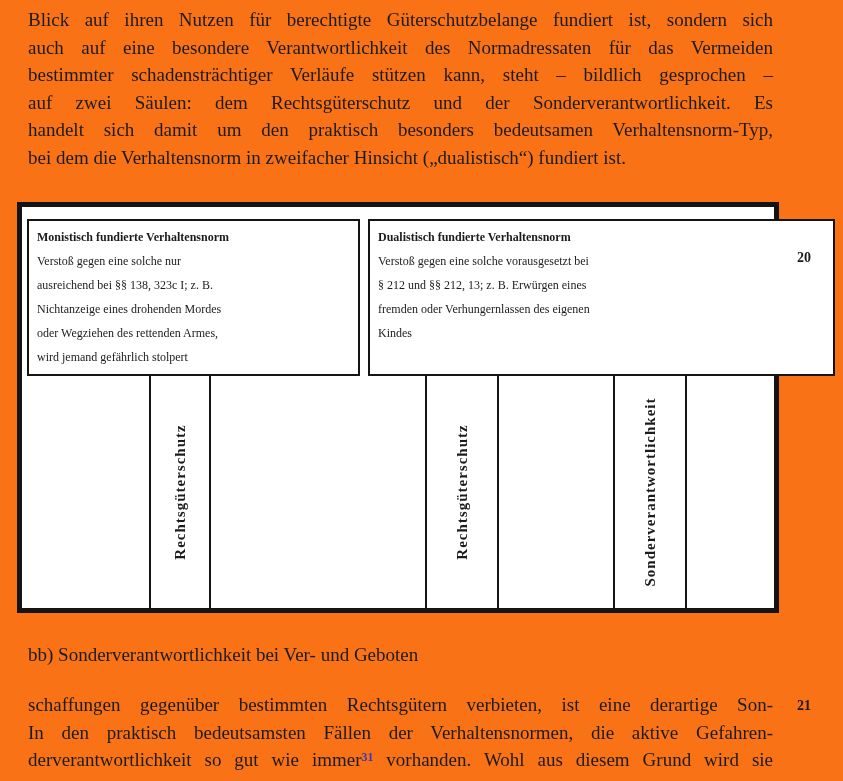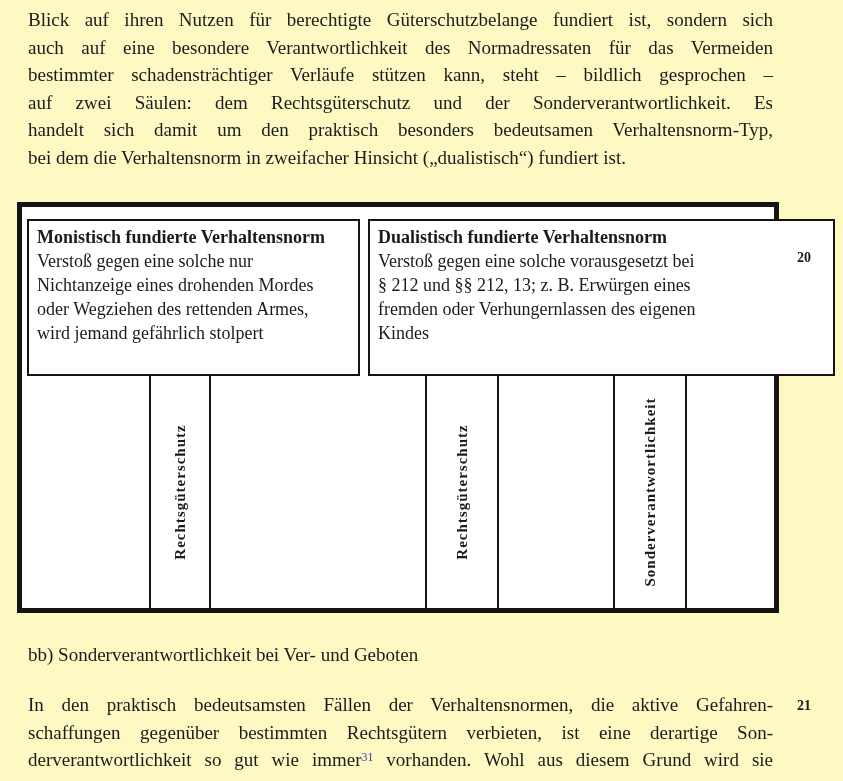--- a/index.html
+++ b/index.html
@@ -1,34 +1,34 @@
 <!DOCTYPE html>
 <html><head>
 <meta charset="utf-8">
 <style>
   html,body{margin:0;padding:0;background:#fff;}
   .page{
-    position:relative;width:843px;height:781px;background:#fef9c3;
+    position:relative;width:843px;height:781px;background:#f97316;
     font-family:"Liberation Serif", serif;color:#1b1b1b;overflow:hidden;
   }
   .para{position:absolute;left:28px;width:745px;font-size:19px;line-height:27.5px;}
   .jline{text-align:justify;text-align-last:justify;}
   .top-para{top:6px;}
   .top-para .jline:last-child{text-align-last:left;}
   .bottom-para{top:691px;}
   .b{font-weight:normal;}
   sup{font-size:0.62em;vertical-align:baseline;position:relative;top:-0.45em;line-height:0;}
 
   .diagram{
     position:absolute;left:17px;top:202px;width:762px;height:411px;
     border:5px solid #141414;box-sizing:border-box;background:#fff;
   }
   .ibox{
     position:absolute;border:2px solid #141414;box-sizing:border-box;
-    font-size:18px;line-height:24px;padding:4px 8px;background:#fff;
+    font-size:12px;line-height:24px;padding:4px 8px;background:#fff;
   }
   .ibox .title{font-weight:bold;}
   .box-left{left:5px;top:12px;width:333px;height:157px;}
   .box-right{left:346px;top:12px;width:467px;height:157px;}
   .pillar{
     position:absolute;top:169px;bottom:0;box-sizing:border-box;background:#fff;
     border-left:2px solid #141414;border-right:2px solid #141414;
   }
   .p1{left:127px;width:62px;}
   .p2{left:403px;width:74px;}
@@ -56,20 +56,21 @@
       <div class="jline"><span>handelt sich damit um den praktisch besonders bedeutsamen Verhaltensnorm-Typ,</span></div>
       <div class="jline"><span>bei dem die Verhaltensnorm in zweifacher Hinsicht („dualistisch“) fundiert ist.</span></div>
     </div>
 
   <div class="diagram">
 
     <div class="ibox box-left">
       <div class="title">Monistisch fundierte Verhaltensnorm</div>
       <div>
           <div class="bline"><span>Verstoß gegen eine solche nur</span></div>
+          <div class="bline"><span>ausreichend bei §§ 138, 323c I; z. B.</span></div>
           <div class="bline"><span>Nichtanzeige eines drohenden Mordes</span></div>
           <div class="bline"><span>oder Wegziehen des rettenden Armes,</span></div>
           <div class="bline"><span>wird jemand gefährlich stolpert</span></div>
         </div>
     </div>
 
     <div class="ibox box-right">
       <div class="title">Dualistisch fundierte Verhaltensnorm</div>
       <div>
           <div class="bline"><span>Verstoß gegen eine solche vorausgesetzt bei</span></div>
@@ -89,20 +90,20 @@
       <span class="plabel">Sonderverantwortlichkeit</span>
     </div>
 
   </div>
 
   <div class="margin-num m20">20</div>
 
   <div class="subheading">bb) Sonderverantwortlichkeit bei Ver- und Geboten</div>
 
   <div class="para bottom-para">
+      <div class="jline"><span class="b">schaffungen</span><span> gegenüber bestimmten Rechtsgütern </span><span class="b">verbieten</span><span>, ist eine derartige Son-</span></div>
       <div class="jline"><span>In den praktisch bedeutsamsten Fällen der </span><span class="b">Verhaltensnormen</span><span>, die aktive </span><span class="b">Gefahren-</span></div>
-      <div class="jline"><span class="b">schaffungen</span><span> gegenüber bestimmten Rechtsgütern </span><span class="b">verbieten</span><span>, ist eine derartige Son-</span></div>
-      <div class="jline"><span>derverantwortlichkeit so gut wie immer</span><sup style="color: rgb(53, 53, 192);">31</sup><span> vorhanden. Wohl aus diesem Grund wird sie</span></div>
+      <div class="jline"><span>derverantwortlichkeit so gut wie immer</span><sup style="color: rgb(53, 53, 192); font-weight: bold;">31</sup><span> vorhanden. Wohl aus diesem Grund wird sie</span></div>
     </div>
 
   <div class="margin-num m21">21</div>
 
 </div>
 
 </body></html>

